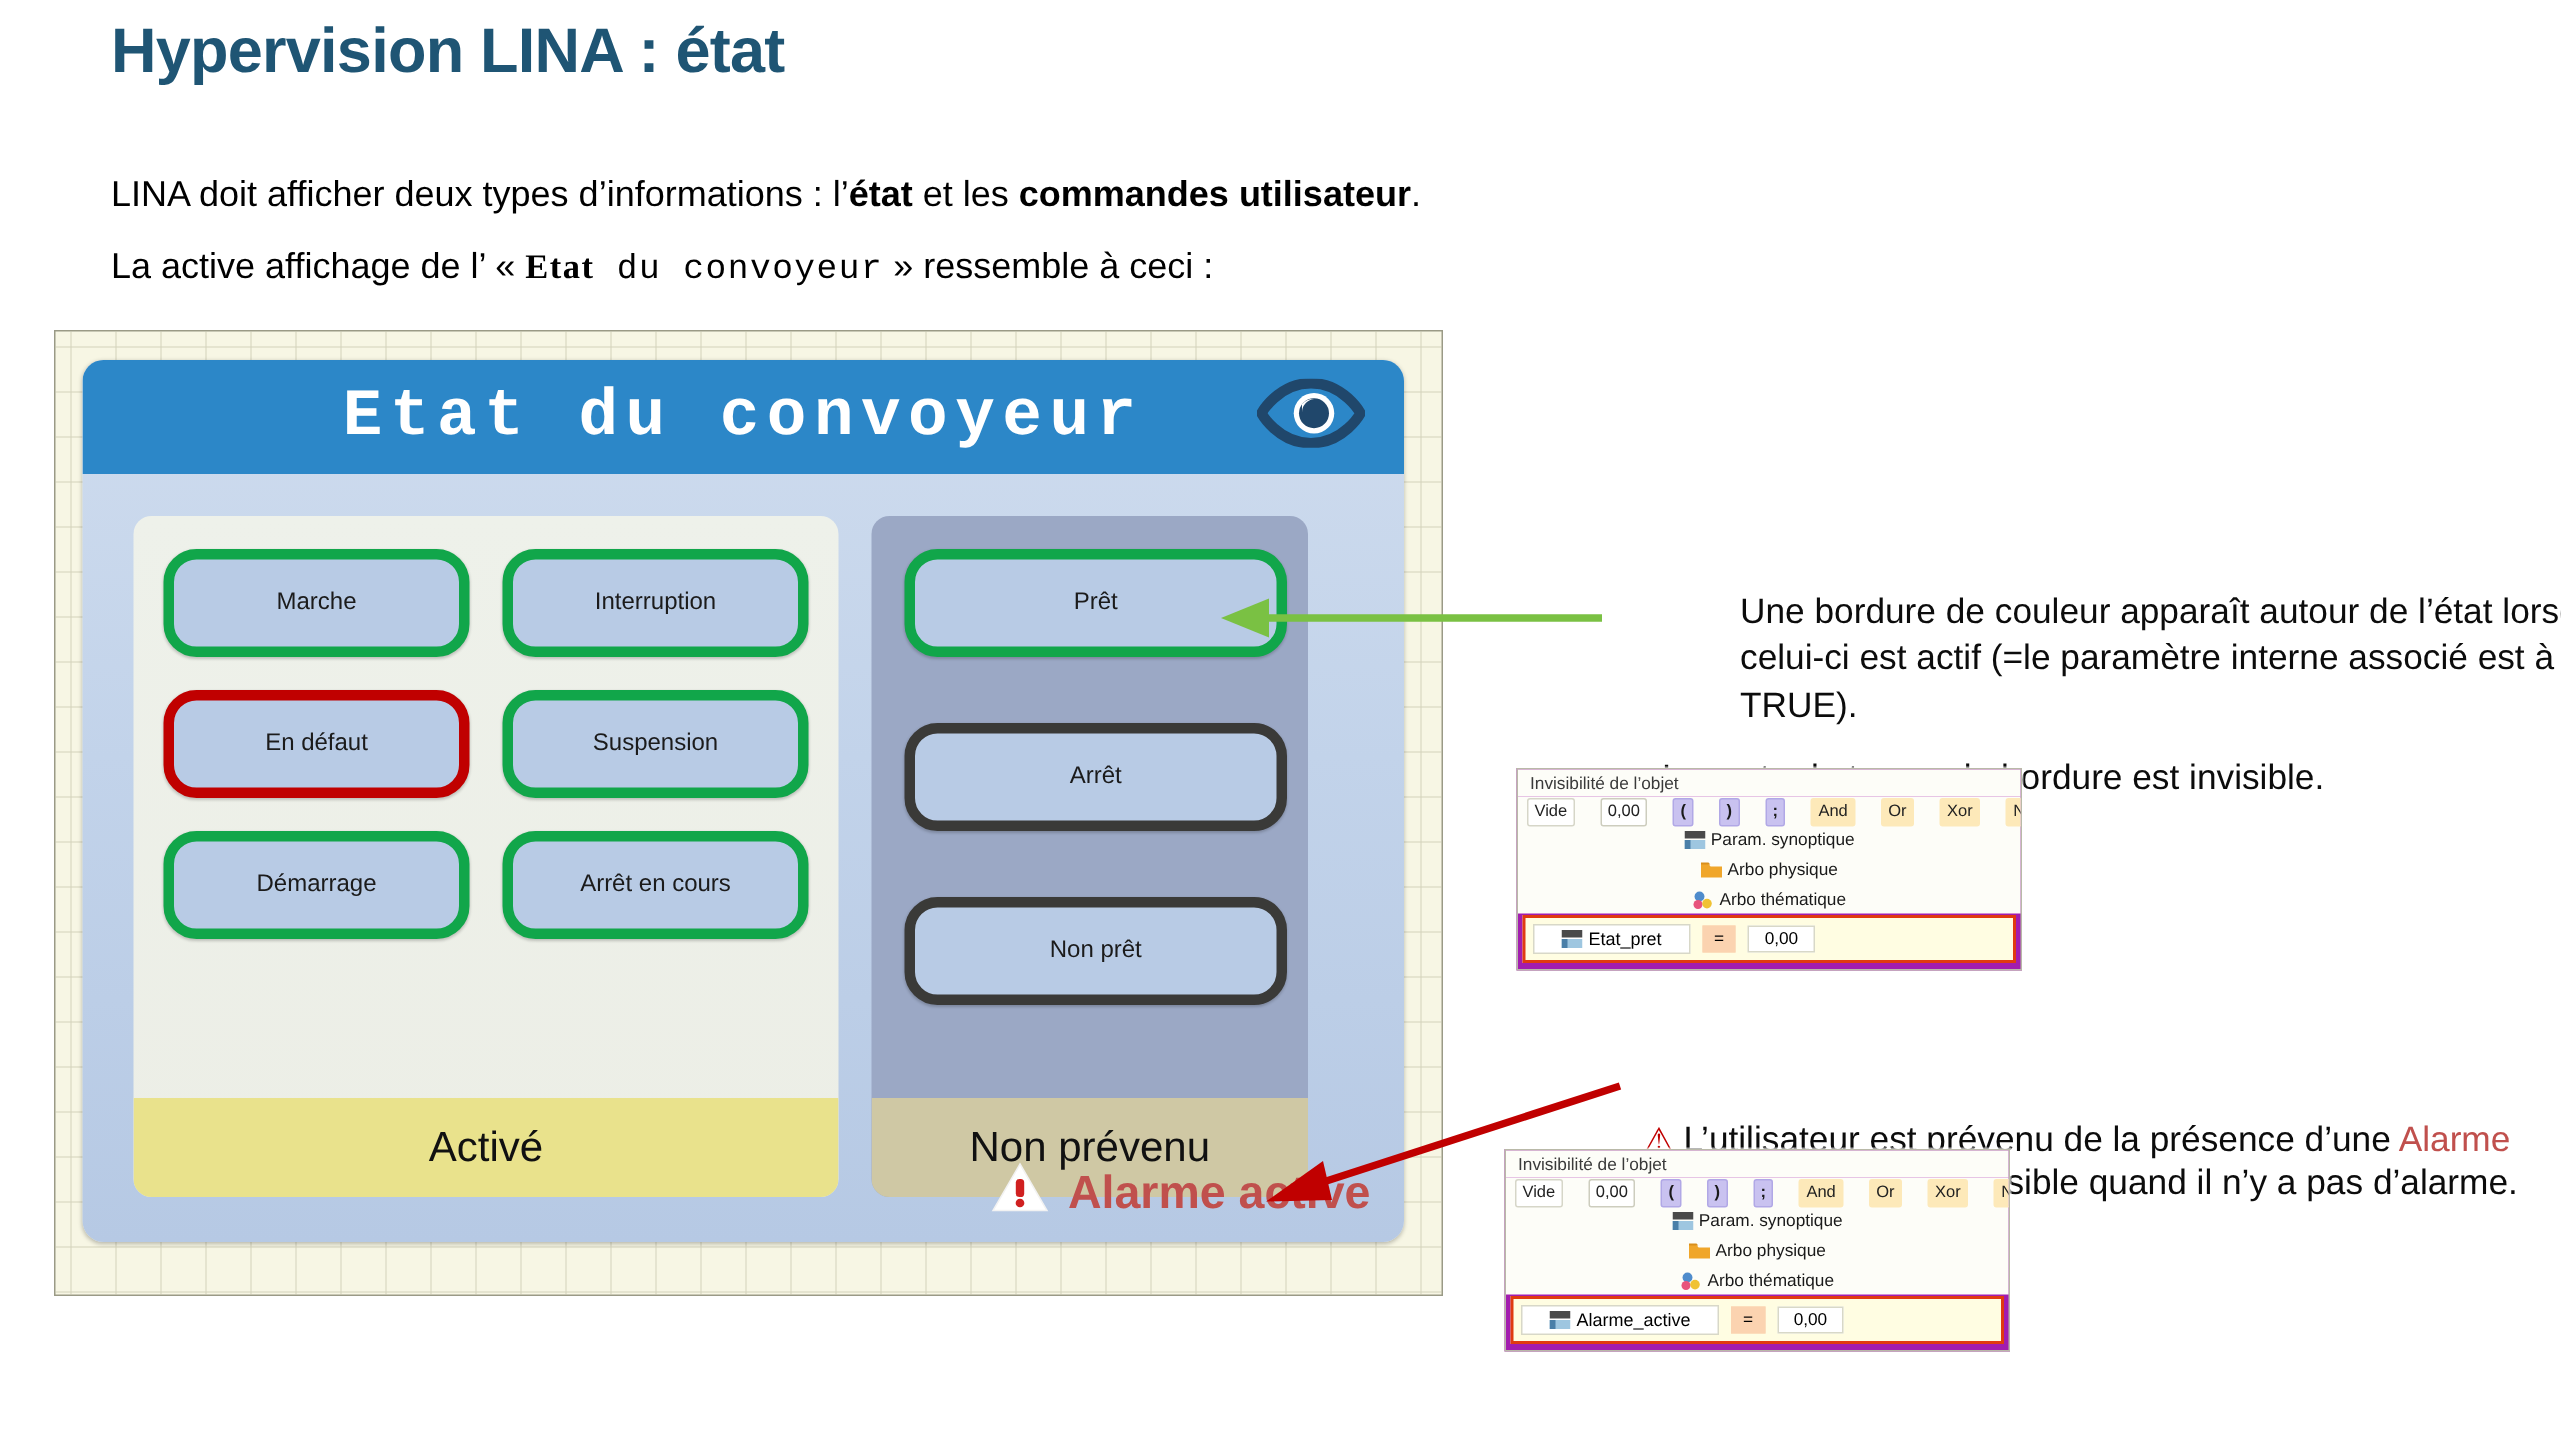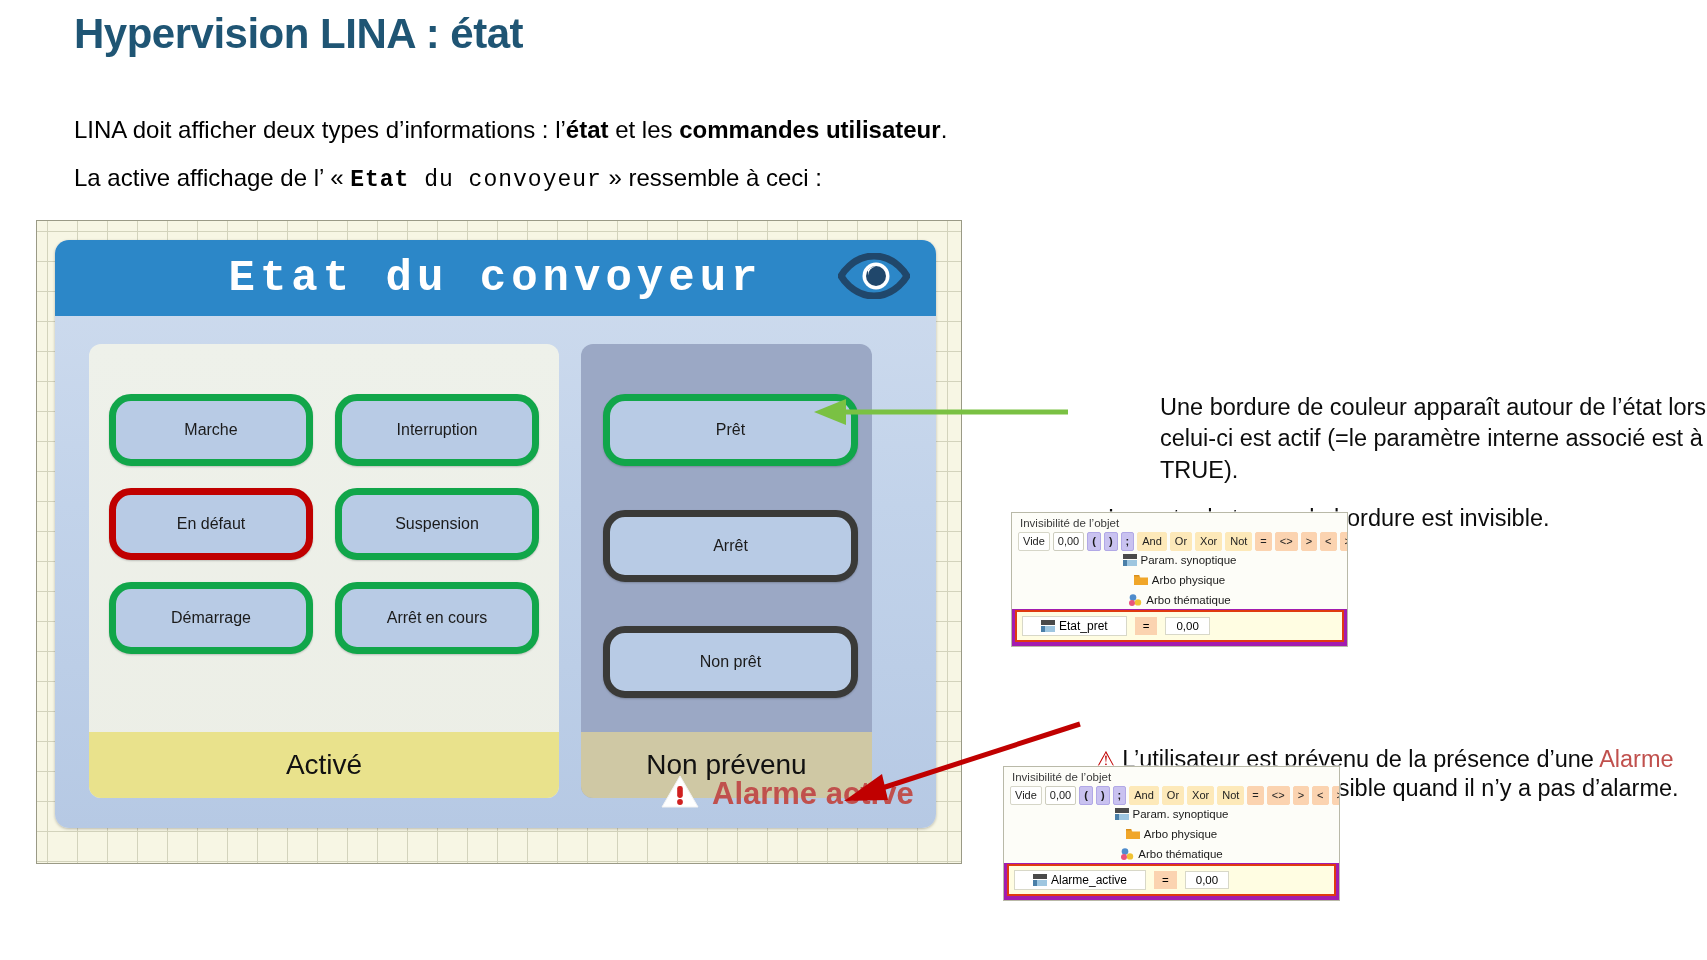--- a/index.html
+++ b/index.html
@@ -21,21 +21,21 @@
     color:#1f5574; letter-spacing:-0.5px;
     white-space:nowrap;
   }
 
   
   .intro{ position:absolute; left:74px; font-size:24px; color:#000; white-space:nowrap; }
   .intro-1{ top:116px; }
   .intro-2{ top:164px; }
   .intro b{ font-weight:bold; }
   .mono{ font-family:"Liberation Mono", monospace; font-size:23px; letter-spacing:1px; }
-  .mono.b{ font-weight:bold; }
+  .mono.b{ font-weight:bold;font-family:Liberation Serif, serif; }
 
   
   .canvas{
     position:absolute; left:36px; top:220px;
     width:926px; height:644px;
     background:#f7f6e4;
     border:1px solid #9a9a86;
     overflow:hidden;
   }
 
@@ -81,21 +81,21 @@
   }
   .col{
     border-radius:12px;
     display:flex; flex-direction:column;
     overflow:hidden;
     position:relative;
   }
   .col-left{ width:470px; background:linear-gradient(180deg,#eef1ea 0%,#eceee6 100%); }
   .col-right{ width:291px; background:#9ba8c5; }
 
-  .btn-area{ flex:1; padding:22px 20px 6px 20px;margin-top:28px; }
+  .btn-area{ flex:1; padding:22px 20px 6px 20px; }
   .btn-grid{
     display:grid; grid-template-columns:1fr 1fr;
     column-gap:22px; row-gap:22px;
   }
   .state-btn{
     height:72px;
     border-radius:22px;
     background:#b8cbe5;
     display:flex; align-items:center; justify-content:center;
     font-size:16px; color:#1b1b1b;
@@ -148,21 +148,21 @@
   }
   .dlg-1{ left:1011px; top:512px; }
   .dlg-2{ left:1003px; top:766px; }
 
   .dlg-head{
     font-size:11.5px; color:#3a3a3a;
     padding:4px 8px 2px 8px;
     background:#fdfdf8;
   }
   .dlg-row{
-    display:flex; align-items:center; gap:3px;
+    display:flex; align-items:center; gap:17px;
     padding:1px 6px; background:#fdfdf8;
     overflow:hidden; white-space:nowrap;
   }
   .chip{
     font-size:11px; line-height:1;
     padding:3px 4px; border-radius:2px;
     border:1px solid #cdcdbe; background:#fff; color:#222;
   }
   .chip.num{ background:#fff; }
   .chip.paren{ background:#c9c2f0; border-color:#b1a8e6; color:#1a1a1a; font-weight:bold; }

